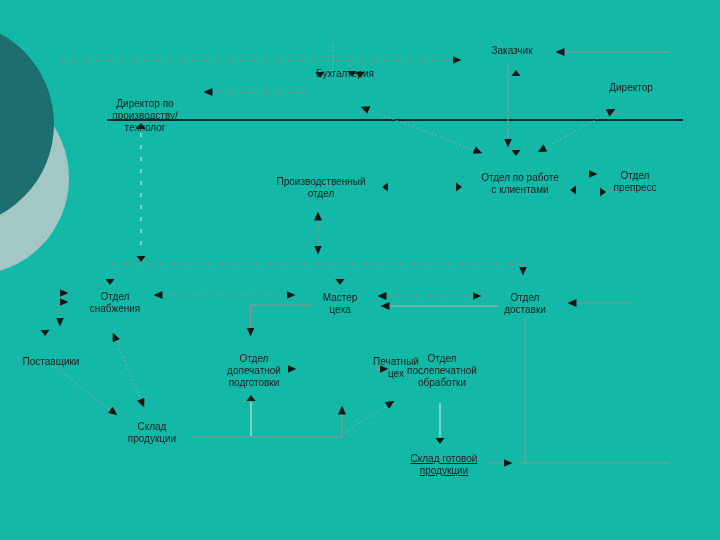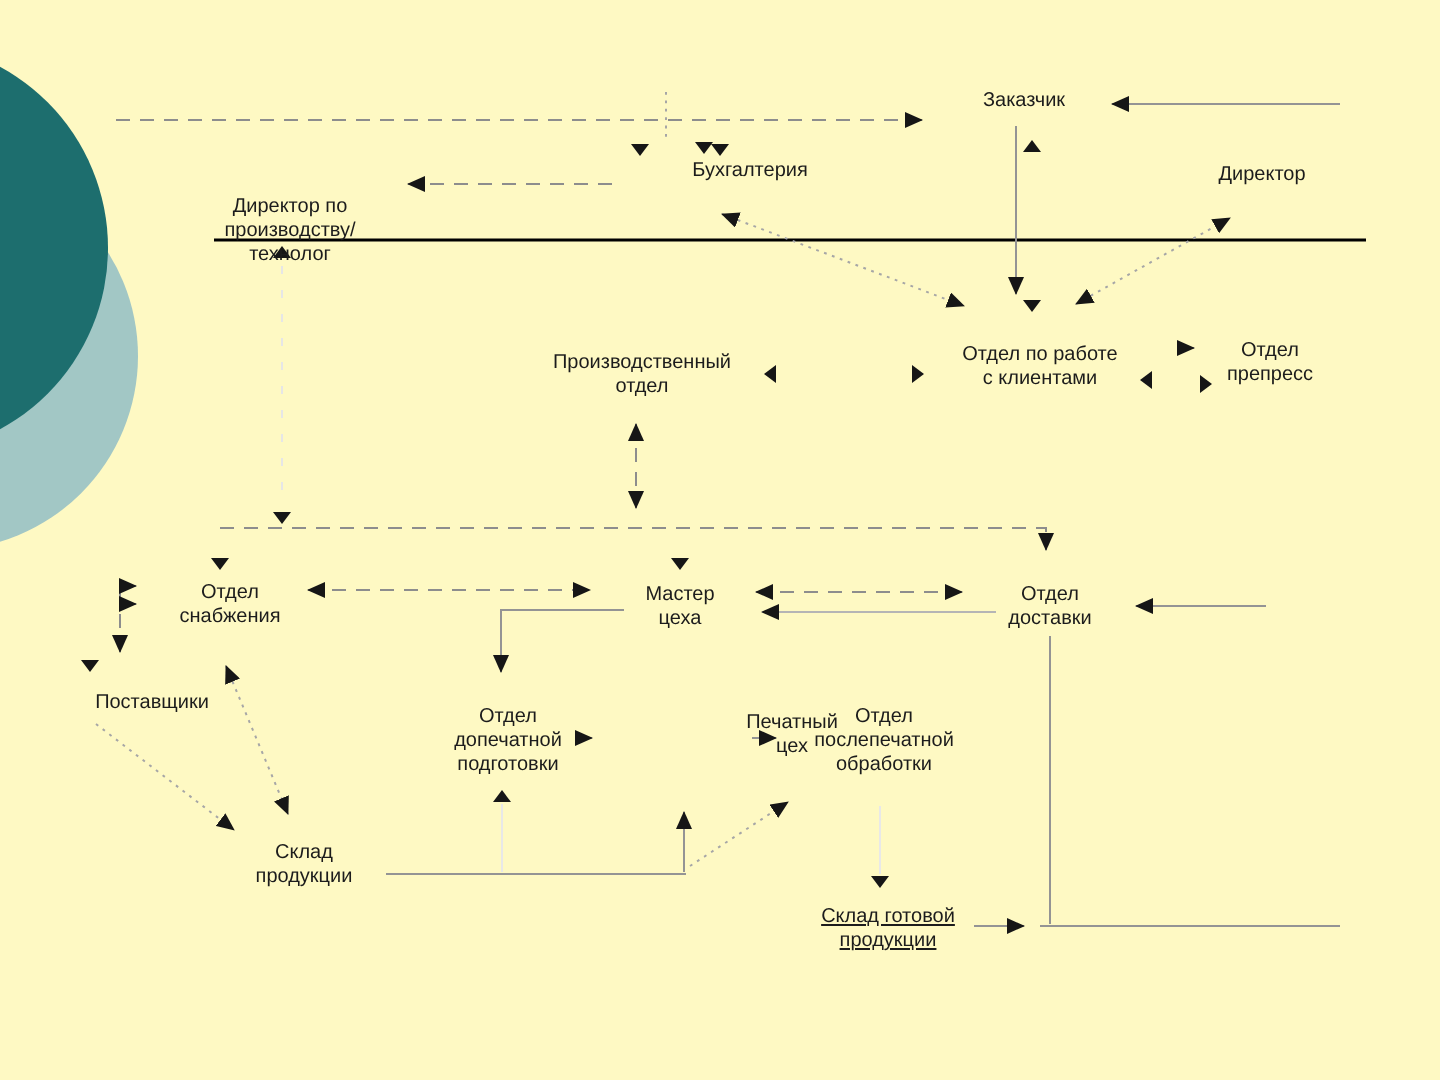--- a/index.html
+++ b/index.html
@@ -1,17 +1,17 @@
 <!DOCTYPE html>
 <html><head>
 <meta charset="utf-8">
 <style>
   html,body { margin:0; padding:0; background:#ffffff; }
   .stage {
-    position:relative; width:720px; height:540px; background:#fef9c3;
+    position:relative; width:720px; height:540px; background:#14b8a6;
     overflow:hidden; font-family:"Liberation Sans", sans-serif;
   }
   svg.layer { position:absolute; left:0; top:0; width:720px; height:540px; }
   .node {
     position:absolute; transform:translate(-50%,-50%);
     font-size:10px; line-height:12px; color:#1c1c1c;
     text-align:center; white-space:pre-line; letter-spacing:0;
   }
   .ln    { stroke:#949494; stroke-width:1; fill:none; }
   .lnlt  { stroke:#b5b5b5; stroke-width:1; fill:none; }
@@ -98,35 +98,35 @@
       <path class="ln" d="M487,463 H512" marker-end="url(#ae)"></path>
       <path class="ln" d="M520,463 H670"></path>
       <path class="ln" d="M525,318 V462"></path>
     </g>
   </svg>
 
   <div class="node" style="left:512px; top:51px;">Заказчик</div>
   <div class="node" style="left:145px; top:96px;margin-top:20px;">Директор по
 производству/
 технолог</div>
-  <div class="node" style="left:345px; top:86px;margin-left:30px;">Бухгалтерия</div>
+  <div class="node" style="left:345px; top:74px;">Бухгалтерия</div>
   <div class="node" style="left:631px; top:88px;">Директор</div>
   <div class="node" style="left:321px; top:188px;">Производственный
 отдел</div>
   <div class="node" style="left:520px; top:184px;">Отдел по работе
 с клиентами</div>
   <div class="node" style="left:635px; top:182px;">Отдел
 препресс</div>
   <div class="node" style="left:115px; top:303px;">Отдел
 снабжения</div>
   <div class="node" style="left:340px; top:304px;">Мастер
 цеха</div>
   <div class="node" style="left:525px; top:304px;">Отдел
 доставки</div>
-  <div class="node" style="left:51px;  top:352px;margin-left:25px;">Поставщики</div>
+  <div class="node" style="left:51px;  top:362px;">Поставщики</div>
   <div class="node" style="left:254px; top:371px;">Отдел
 допечатной
 подготовки</div>
   <div class="node" style="left:360px; top:368px;margin-left:36px;">Печатный
 цех</div>
   <div class="node" style="left:442px; top:371px;">Отдел
 послепечатной
 обработки</div>
   <div class="node" style="left:152px; top:433px;">Склад
 продукции</div>

